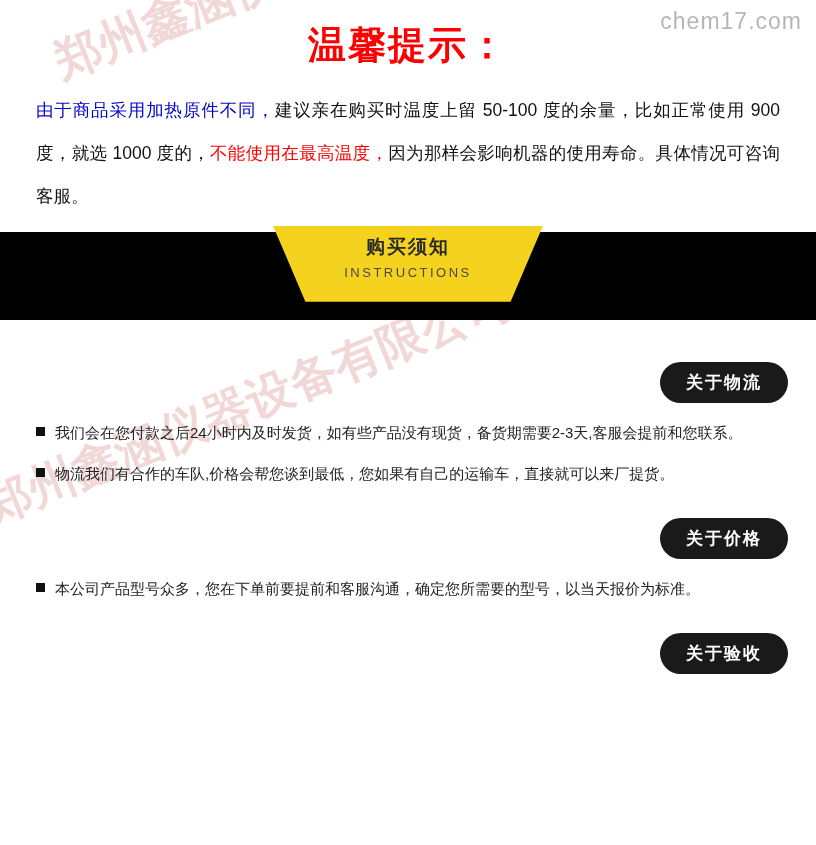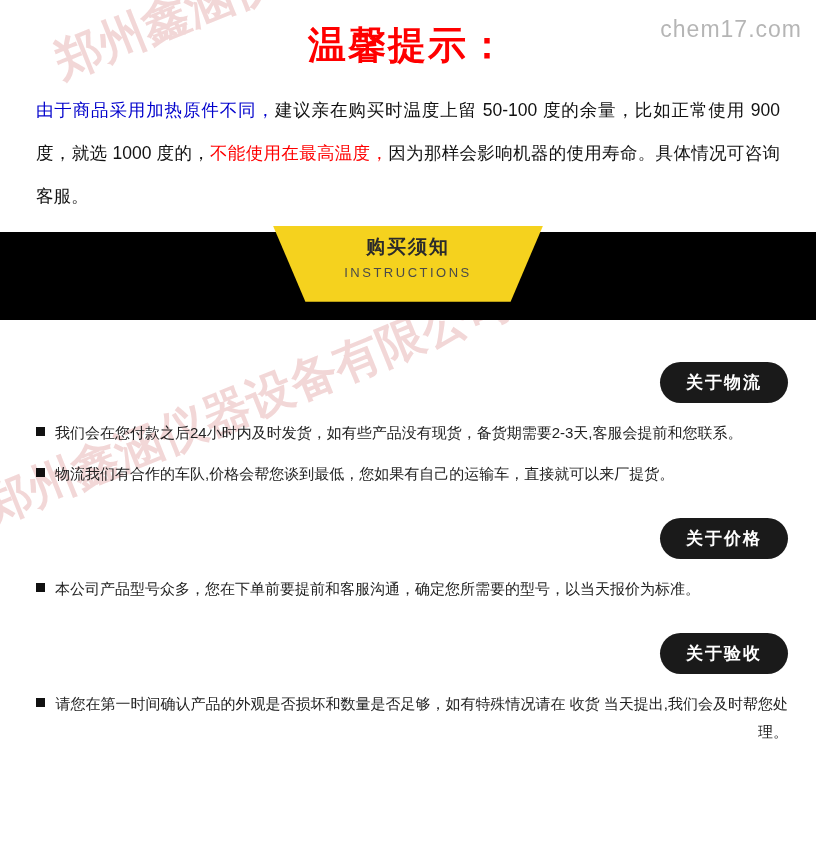--- a/index.html
+++ b/index.html
@@ -38,21 +38,21 @@
     font-size: 47px;
     transform: rotate(-22deg);
   }
   .wm-2 {
     left: -25px; top: 480px;
     font-size: 47px;
     transform: rotate(-22deg);
   }
   .wm-site {
     position: absolute;
-    right: 14px; top: 16px;
+    right: 14px; top: 8px;
     font-size: 23px;
     letter-spacing: 1px;
     color: rgba(120,120,120,0.55);
     font-family: "Liberation Sans", sans-serif;
     z-index: 6;
   }
 
   
   .notice {
     position: relative;
@@ -198,22 +198,16 @@
       <div class="bullets">
         <div class="bullet">
           <span class="sq"></span>
           <span class="btext">本公司产品型号众多，您在下单前要提前和客服沟通，确定您所需要的型号，以当天报价为标准。</span>
         </div>
       </div>
     </div>
 
     <div class="sec">
       <div class="sec-head">关于验收</div>
-      <div class="bullets">
-        <div class="bullet">
-          <span class="sq"></span>
-          <span class="btext">请您在第一时间确认产品的外观是否损坏和数量是否足够，如有特殊情况请在 收货 当天提出,我们会及时帮您处理。</span>
-        </div>
-      </div>
     </div>
 
   </div>
 </div>
 
 </body></html>

